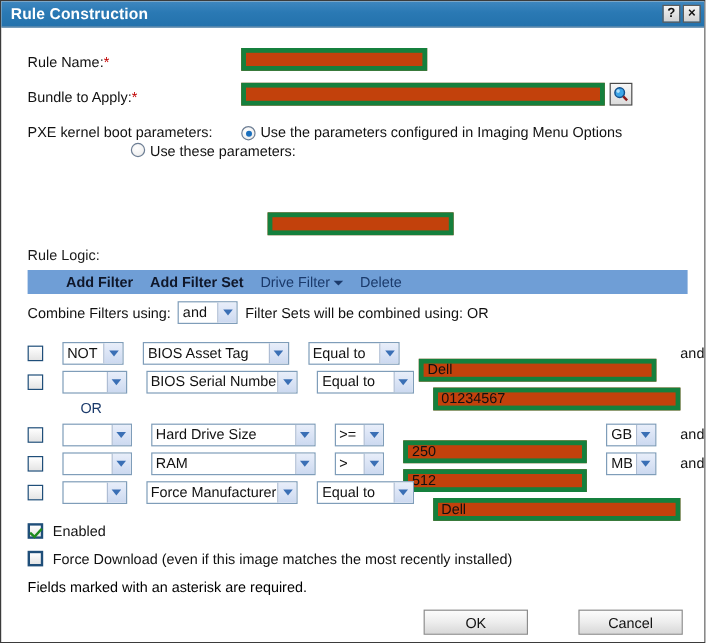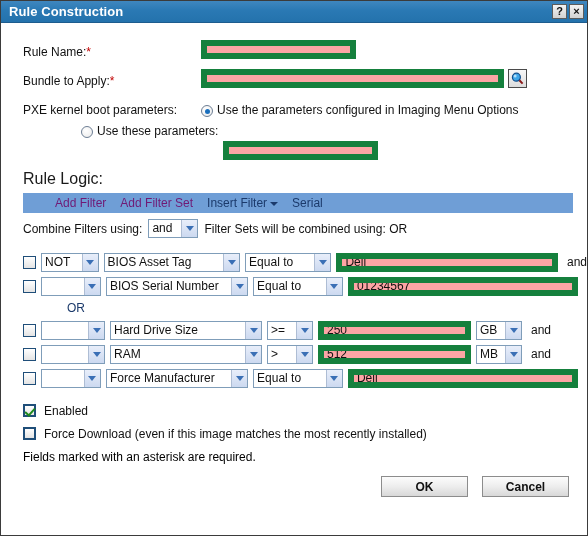--- a/index.html
+++ b/index.html
@@ -68,26 +68,27 @@
   }
   .req { color: #c00000; }
   .lbl-rulename { width: 178px; }
   .lbl-bundle { width: 178px; }
   .lbl-pxe { width: 178px; }
 
   input.txt {
     font-family: "Liberation Sans", sans-serif;
     font-size: 12px;
     color: #111;
-    border: 6px solid #15803d;
-    background: #fca5a5;
+    border: 4px solid #15803d;
+    background: #c2410c;
     height: 19px;
     box-sizing: border-box;
     padding: 1px 3px;
     outline: none;
+    margin-top: 28px;
   }
   .in-rulename { width: 155px; }
   .in-bundle { width: 303px; }
   .in-params {
     width: 155px;
     background: #eceae2;
     border: 1px solid #a9b6c6;
     color: #555;
   }
   .magnifier {
@@ -97,24 +98,24 @@
     border: 1px solid #4a4a4a;
     background: linear-gradient(to bottom, #f7f7f7, #dcdcdc);
     display: inline-flex;
     align-items: center;
     justify-content: center;
     cursor: pointer;
     box-sizing: border-box;
   }
   .radio-row {
     display: flex;
-    align-items: flex-end;
-    padding-left: 80px;
+    align-items: flex-start;
+    padding-left: 108px;
     height: 19px;
-    margin-bottom: 3px;
+    margin-bottom: 11px;
   }
   .radio-row .lbl { margin-left: 4px; }
   .rad {
     width: 12px; height: 12px; border-radius: 50%;
     border: 1px solid #6d7e94;
     background: radial-gradient(circle at 40% 35%, #ffffff 0%, #f0f0f0 70%, #dcdcdc 100%);
     box-sizing: border-box;
     position: relative;
     flex: none;
     cursor: pointer;
@@ -128,37 +129,37 @@
     background: #1a6fbd;
   }
   .params-box-row {
     padding-left: 222px;
     margin-top: 2px;
     margin-bottom: 10px;
   }
   
   .rule-logic-label {
     padding-left: 22px;
-    font-size: 16px;
+    font-size: 12px;
     margin-top: 8px;
     margin-bottom: 5px;
   }
   .toolbar {
     margin: 0 14px 0 22px;
     height: 20px;
     background: #6f9ed6;
     display: flex;
     align-items: center;
     padding-left: 32px;
     box-sizing: border-box;
     gap: 14px;
   }
   .tb-item-strong {
-    color: #701a75;
-    font-weight: normal;
+    color: #0f172a;
+    font-weight: bold;
     font-size: 12px;
     cursor: pointer;
     white-space: nowrap;
   }
   .tb-item {
     color: #1b3a6b;
     font-size: 12px;
     cursor: pointer;
     white-space: nowrap;
   }
@@ -215,21 +216,21 @@
     border-left: 4px solid transparent;
     border-right: 4px solid transparent;
     border-top: 5px solid #3a6fb5;
   }
   
   .filters { padding-left: 22px; }
   .frow {
     display: flex;
     align-items: center;
     height: 24px;
-    gap: 5px;
+    gap: 16px;
   }
   .cbx {
     width: 13px; height: 13px;
     border: 2px solid #1f4e79;
     background: linear-gradient(to bottom, #ffffff 0%, #e4e4e4 100%);
     box-sizing: border-box;
     flex: none;
     cursor: pointer;
     position: relative;
   }
@@ -287,24 +288,25 @@
     padding-right: 18px;
     margin-top: 12px;
   }
   .btn {
     width: 87px;
     height: 21px;
     background: linear-gradient(to bottom, #fcfcfc 0%, #ededed 50%, #d8d8d8 100%);
     border: 1px solid #8c8c8c;
     font-family: "Liberation Sans", sans-serif;
     font-size: 12px;
-    font-weight: bold;
+    font-weight: normal;
     color: #111;
     cursor: pointer;
     box-sizing: border-box;
+    margin-left: 28px;
   }
 </style>
 </head>
 <body>
 
 <div class="window">
 
   <div class="titlebar">
     <div class="title-text">Rule Construction</div>
     <div class="tb-btns">
@@ -343,22 +345,22 @@
     </div>
     <div class="params-box-row">
       <input class="txt in-params" type="text" disabled="" value="" style="">
     </div>
 
     <div class="rule-logic-label">Rule Logic:</div>
 
     <div class="toolbar">
       <span class="tb-item-strong">Add Filter</span>
       <span class="tb-item-strong">Add Filter Set</span>
-      <span class="tb-item"><span>Insert Filter</span><i class="caret-dn"></i></span>
-      <span class="tb-item">Serial</span>
+      <span class="tb-item"><span>Drive Filter</span><i class="caret-dn"></i></span>
+      <span class="tb-item">Delete</span>
     </div>
 
     <div class="combine-row">
       <span class="lbl">Combine Filters using:</span>
       <span class="sel" style="width:50px;">
         <span class="sel-text">and</span>
         <span class="sel-arrow">
             <i></i>
           </span>
       </span>

